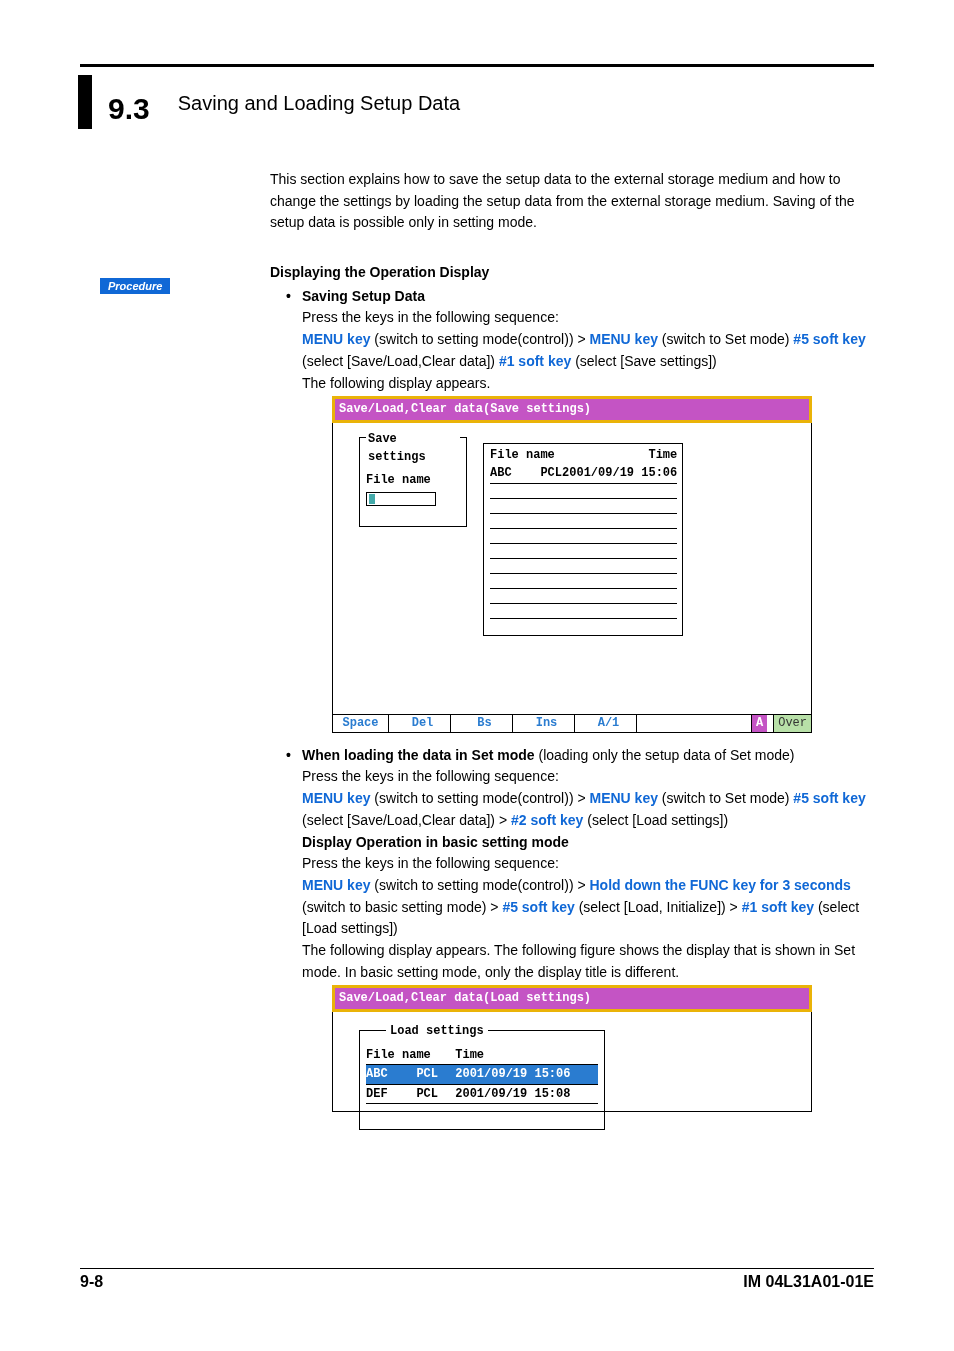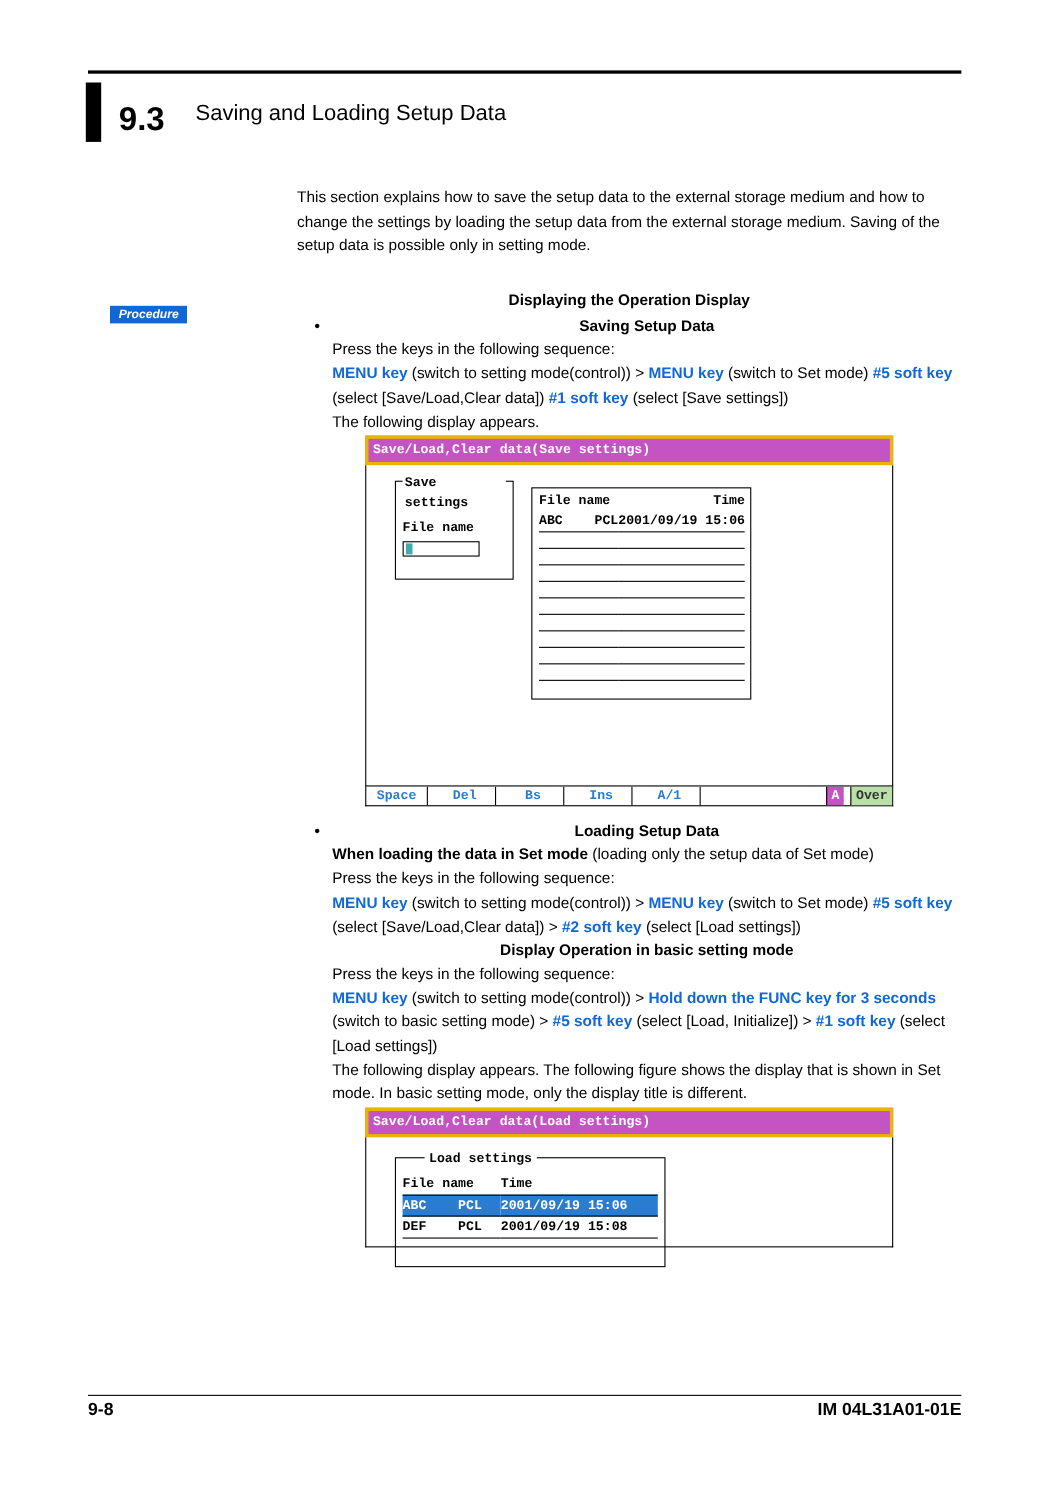--- a/index.html
+++ b/index.html
@@ -5,21 +5,21 @@
   * { box-sizing: border-box; margin: 0; padding: 0; }
   html, body { width: 954px; font-family: Arial, Helvetica, sans-serif; color: #000; background: #fff; }
   .page { position: relative; width: 954px; min-height: 1351px; padding: 64px 80px 40px 80px; }
   .title-row { display: flex; align-items: stretch; margin-left: -2px; }
   .title-bar { width: 14px; background: #000; margin-right: 16px; }
   .title-num { font-size: 30px; font-weight: bold; margin-right: 28px; line-height: 1.2; padding-top: 16px; }
   .title-text { font-size: 20px; font-weight: normal; line-height: 1.2; padding-top: 16px; padding-bottom: 14px; }
   .title-rule { border: 0; border-top: 3px solid #000; margin-bottom: 8px; }
   .body { margin-left: 190px; margin-top: 40px; font-size: 14px; line-height: 1.55; }
   .procedure-tag { position: absolute; left: 100px; top: 278px; background: #1068d6; color: #fff; font-weight: bold; font-size: 11px; padding: 2px 8px; font-style: italic; }
-  .bold { font-weight: bold; text-align: center; }
+  .bold { font-weight: bold; }
   .blue { color: #1068d6; font-weight: bold; }
   .para { margin-bottom: 2px; }
   .bullet-row { display: flex; margin-left: 16px; }
   .bullet-dot { width: 16px; flex-shrink: 0; font-weight: bold; }
   .bullet-content { flex: 1; }
   .screenshot { margin: 2px 0 6px 30px; width: 480px; }
   .titlebar { background: #c454c4; color: #fff; font-family: "Courier New", monospace; font-size: 12px; font-weight: bold; padding: 1px 4px; border: 3px solid #eab308; }
   .screen-body { border: 1px solid #000; border-top: none; background: #fff; height: 292px; position: relative; font-family: "Courier New", monospace; font-size: 12px; }
   .panel-left { position: absolute; left: 26px; top: 14px; width: 108px; border: 1px solid #000; padding: 2px 6px 14px 6px; }
   .panel-left .legend { position: relative; top: -10px; background: #fff; padding: 0 2px; font-weight: bold; display: inline-block; }
@@ -29,21 +29,21 @@
   .panel-right { position: absolute; left: 150px; top: 20px; width: 200px; border: 1px solid #000; padding: 2px 6px 2px 6px; }
   .panel-right table { width: 100%; border-collapse: collapse; font-family: "Courier New", monospace; font-size: 12px; font-weight: bold; }
   .panel-right th { text-align: left; font-weight: bold; }
   .panel-right td, .panel-right th { height: 15px; border-bottom: 1px solid #000; white-space: nowrap; }
   .panel-right td.nb, .panel-right th.nb { border-bottom: none; }
   .softkeys { display: flex; gap: 6px; border: 1px solid #000; border-top: none; padding: 0; background:#fff; font-family: "Courier New", monospace; font-size: 12px; height:18px; align-items:stretch; }
   .softkeys .sk { color:#2a7cd0; font-weight:bold; text-align:center; border-right:1px solid #000; flex:0 0 56px; line-height:16px; }
   .softkeys .sk:first-child{ border-left:none; }
   .softkeys .spacer { flex:1; }
   .softkeys .ind { background:#c454c4; color:#fff; font-weight:bold; padding:0 4px; line-height:16px; border-left:1px solid #000;}
-  .softkeys .ind2 { background:#b8e0a8; color:#333; padding:0 4px; line-height:16px; border-left:1px solid #000;font-weight:bold;}
+  .softkeys .ind2 { background:#b8e0a8; color:#333; padding:0 4px; line-height:16px; border-left:1px solid #000;}
   .screenshot2 { margin: 2px 0 0 30px; width: 480px; }
   .screen-body2 { border: 1px solid #000; border-top:none; background:#fff; height:100px; position:relative; font-family:"Courier New",monospace; font-size:12px; }
   .panel2 { position:absolute; left:26px; top:18px; width:246px; border:1px solid #000; padding:4px 6px 6px 6px; }
   .panel2 .legend { position:relative; top:-13px; background:#fff; padding:0 4px; font-weight:bold; display:inline-block; left:20px;}
   .panel2 table { width:100%; border-collapse:collapse; font-weight:bold; margin-top:-8px;}
   .panel2 th { text-align:left; }
   .panel2 td, .panel2 th { height:15px; white-space:nowrap; border-bottom:1px solid #000; }
   .panel2 tr.sel td { background:#2a7cd0; color:#fff; }
   .footer { position: absolute; bottom: 60px; left: 80px; right: 80px; }
   .footer-rule { border:0; border-top:1.5px solid #000; }
@@ -150,21 +150,20 @@
             <div class="ind">A</div>
             <div class="ind2">Over</div>
           </div>
         </div>
       </div>
     </div>
 
     <div class="bullet-row" style="margin-top:6px">
       <div class="bullet-dot">•</div>
       <div class="bullet-content">
-        <p class="bold">Loading Setup Data</p>
         <p><span class="bold">When loading the data in Set mode</span><span> (loading only the setup data of Set mode)</span></p>
         <p>Press the keys in the following sequence:</p>
         <p>
           <span class="blue">MENU key</span><span> (switch to setting mode(control)) &gt; </span><span class="blue">MENU key</span><span> (switch to Set mode) </span><span class="blue">#5 soft key</span><span> (select [Save/Load,Clear data]) &gt; </span><span class="blue">#2 soft key</span><span> (select [Load settings])</span>
         </p>
         <p class="bold">Display Operation in basic setting mode</p>
         <p>Press the keys in the following sequence:</p>
         <p>
           <span class="blue">MENU key</span><span> (switch to setting mode(control)) &gt; </span><span class="blue">Hold down the FUNC key for 3 seconds</span><span> (switch to basic setting mode) &gt; </span><span class="blue">#5 soft key</span><span> (select [Load, Initialize]) &gt; </span><span class="blue">#1 soft key</span><span> (select [Load settings])</span>
         </p>

